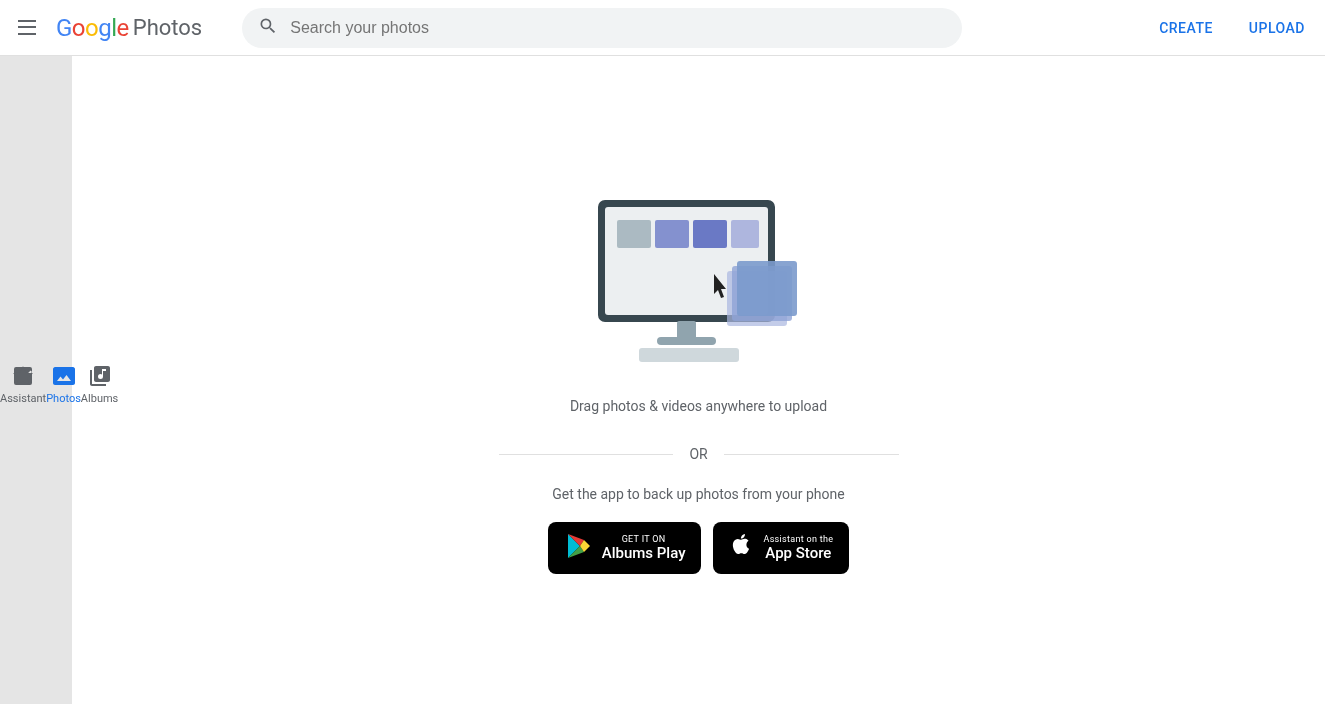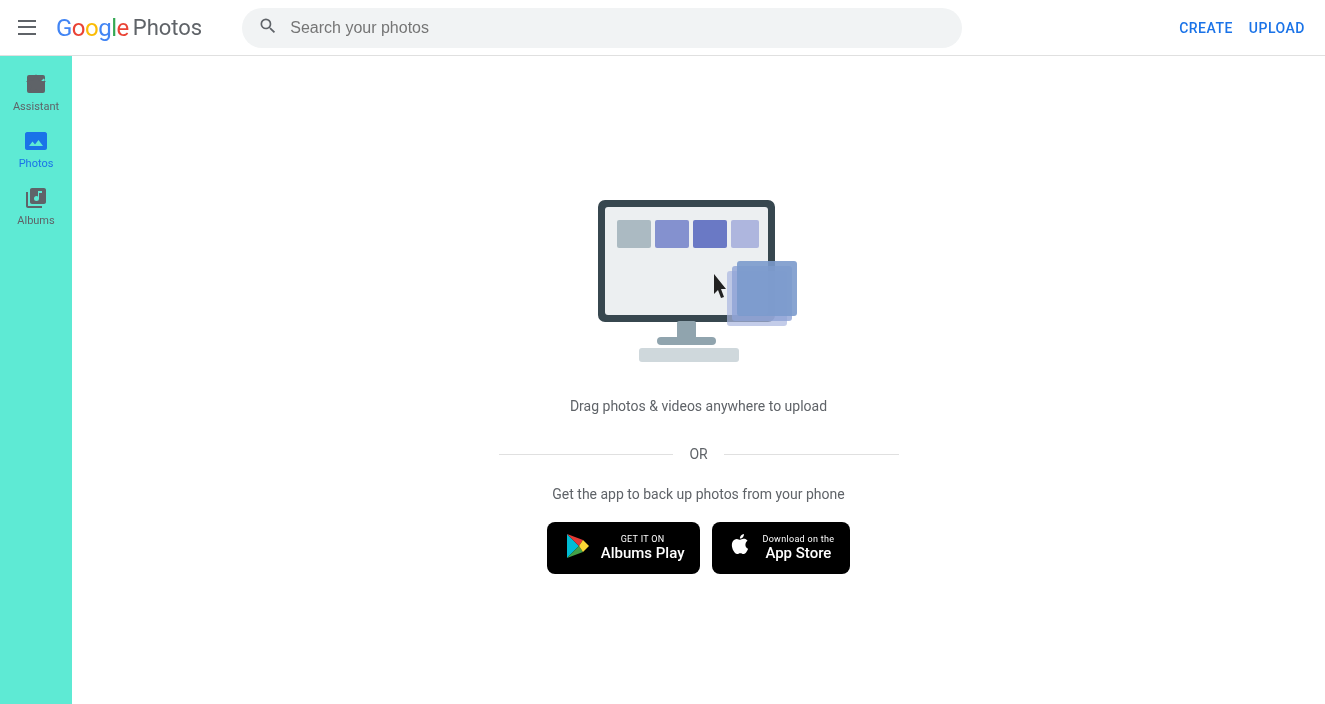--- a/index.html
+++ b/index.html
@@ -74,45 +74,45 @@
       border: none;
       background: transparent;
       outline: none;
       font-size: 16px;
       color: #202124;
       width: 100%;
     }
     .header-right {
       display: flex;
       align-items: flex-end;
-      gap: 8px;
+      gap: 28px;
       margin-left: auto;
     }
     .create-btn, .upload-btn {
       font-size: 14px;
       font-weight: 500;
       color: #1a73e8;
       text-decoration: none;
       cursor: pointer;
       padding: 8px 4px;
       letter-spacing: 0.5px;
     }
 
     
     .sidebar {
       position: fixed;
       top: 56px;
       left: 0;
       width: 72px;
       height: calc(100vh - 56px);
       display: flex;
-      flex-direction: column;
+      flex-direction: row;
       align-items: center;
       padding-top: 8px;
-      background: #5eead4;
+      background: #e5e5e5;
     }
     .sidebar-item {
       display: flex;
       flex-direction: column;
       align-items: center;
       width: 100%;
       padding: 8px 0;
       cursor: pointer;
       text-decoration: none;
       color: inherit;
@@ -357,19 +357,19 @@
         </div>
       </a>
 
       <a class="app-button" href="#">
         <span>
           <svg width="24" height="28" viewBox="0 0 24 28" fill="white">
             <path d="M18.71 19.5c-.83 1.24-1.71 2.45-3.05 2.47-1.34.03-1.77-.79-3.29-.79-1.53 0-2 .77-3.27.82-1.31.05-2.3-1.32-3.14-2.53C4.25 17 2.94 12.45 4.7 9.39c.87-1.52 2.43-2.48 4.12-2.51 1.28-.02 2.5.87 3.29.87.78 0 2.26-1.07 3.8-.91.65.03 2.47.26 3.64 1.98-.09.06-2.17 1.28-2.15 3.81.03 3.02 2.65 4.03 2.68 4.04-.03.07-.42 1.44-1.37 2.83M13 3.5c.73-.83 1.94-1.46 2.94-1.5.13 1.17-.34 2.35-1.04 3.19-.69.85-1.83 1.51-2.95 1.42-.15-1.15.41-2.35 1.05-3.11z"></path>
           </svg>
         </span>
         <div class="app-button-text">
-          <span class="app-button-sub">Download on the</span>
+          <span class="app-button-sub">Assistant on the</span>
           <span class="app-button-main">App Store</span>
         </div>
       </a>
     </div>
   </div>
 </main>
 
 </body></html>

